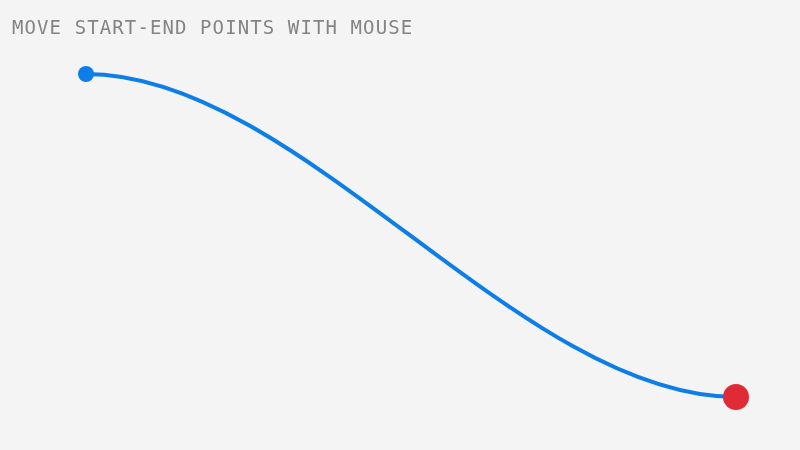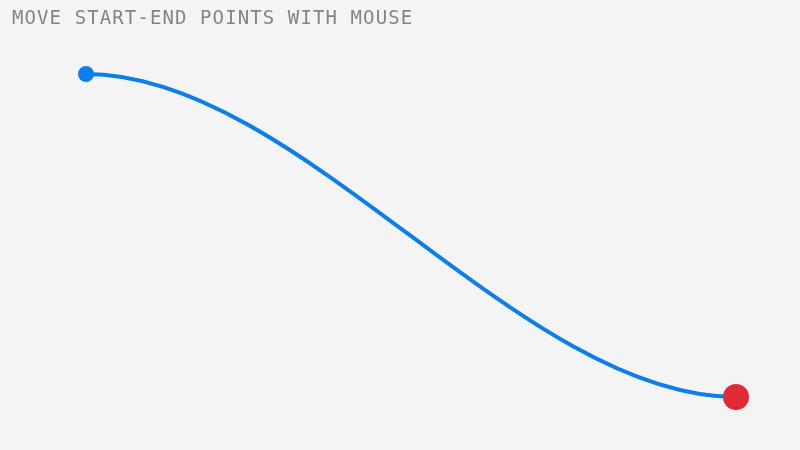--- a/index.html
+++ b/index.html
@@ -25,21 +25,21 @@
   #curve-stage {
     position: absolute;
     inset: 0;
     width: 800px;
     height: 450px;
     display: block;
   }
   #title-bar {
     position: absolute;
     left: 12px;
-    top: 6px;
+    top: 16px;
     z-index: 5;
     white-space: nowrap;
     pointer-events: none;
   }
   #title-text {
     font-family: "DejaVu Sans Mono", "Liberation Mono", monospace;
     font-size: 19px;
     line-height: 22px;
     font-weight: 400;
     letter-spacing: 1.1px;

